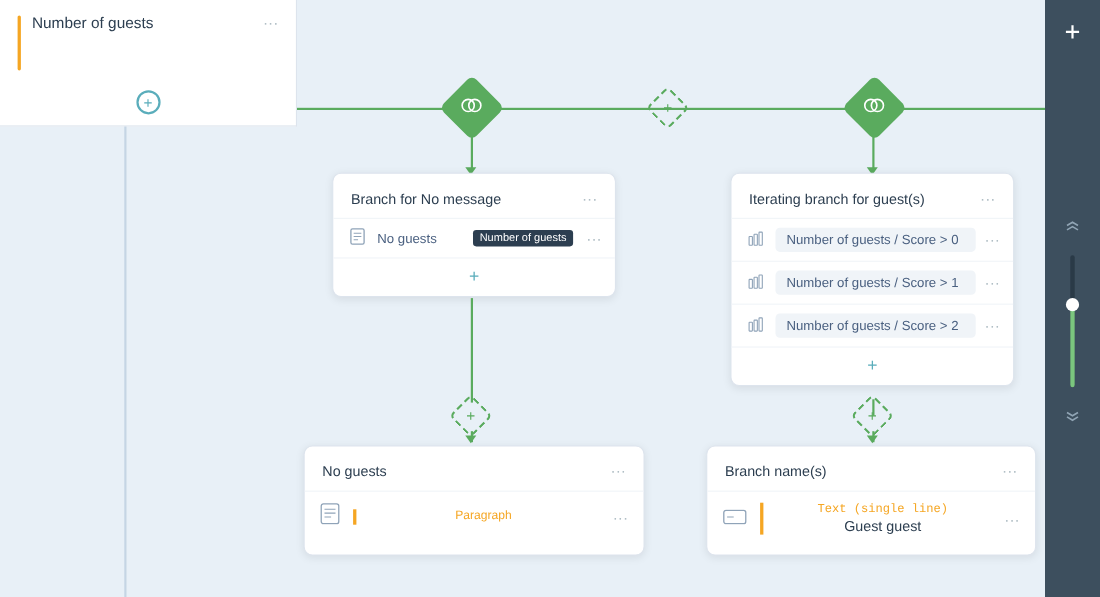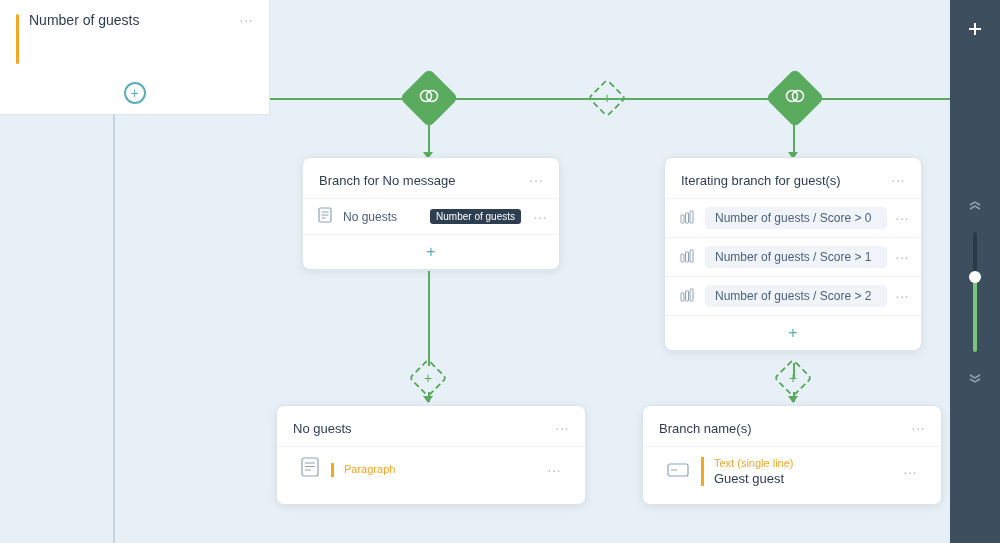--- a/index.html
+++ b/index.html
@@ -215,22 +215,23 @@
       color: #2c3e50;
       font-weight: 500;
       display: flex;
       justify-content: space-between;
       align-items: center;
       border-bottom: 1px solid #f0f4f8;
     }
     .bottom-card-row {
       display: flex;
       align-items: center;
-      padding: 10px 24px;
+      padding: 10px 14px;
       gap: 12px;
+      text-align: center;
     }
     .bottom-card-icon {
       color: #8fa3b8;
       font-size: 18px;
     }
     .bottom-card-content {
       flex: 1;
       border-left: 3px solid;
       padding-left: 10px;
     }
@@ -482,21 +483,21 @@
     <span class="card-dots">···</span>
   </div>
   <div class="bottom-card-row">
     <div class="bottom-card-icon">
       <svg width="22" height="14" viewBox="0 0 22 14" fill="none">
         <rect x="1" y="1" width="20" height="12" rx="2" stroke="#8fa3b8" stroke-width="1.2" fill="none"></rect>
         <line x1="4" y1="7" x2="10" y2="7" stroke="#8fa3b8" stroke-width="1"></line>
       </svg>
     </div>
     <div class="bottom-card-content" style="border-color: #f5a623;">
-      <div class="bottom-card-type" style="color: #f5a623;">Text (single line)</div>
+      <div class="bottom-card-type" style="color: #f5a623; font-family: Liberation Mono, monospace;">Text (single line)</div>
       <div class="bottom-card-name">Guest guest</div>
     </div>
     <span class="card-dots">···</span>
   </div>
 </div>
 
 <div class="right-toolbar">
   <div class="toolbar-btn active">
     <svg width="16" height="16" viewBox="0 0 16 16" fill="none">
       <line x1="8" y1="2" x2="8" y2="14" stroke="white" stroke-width="2"></line>

